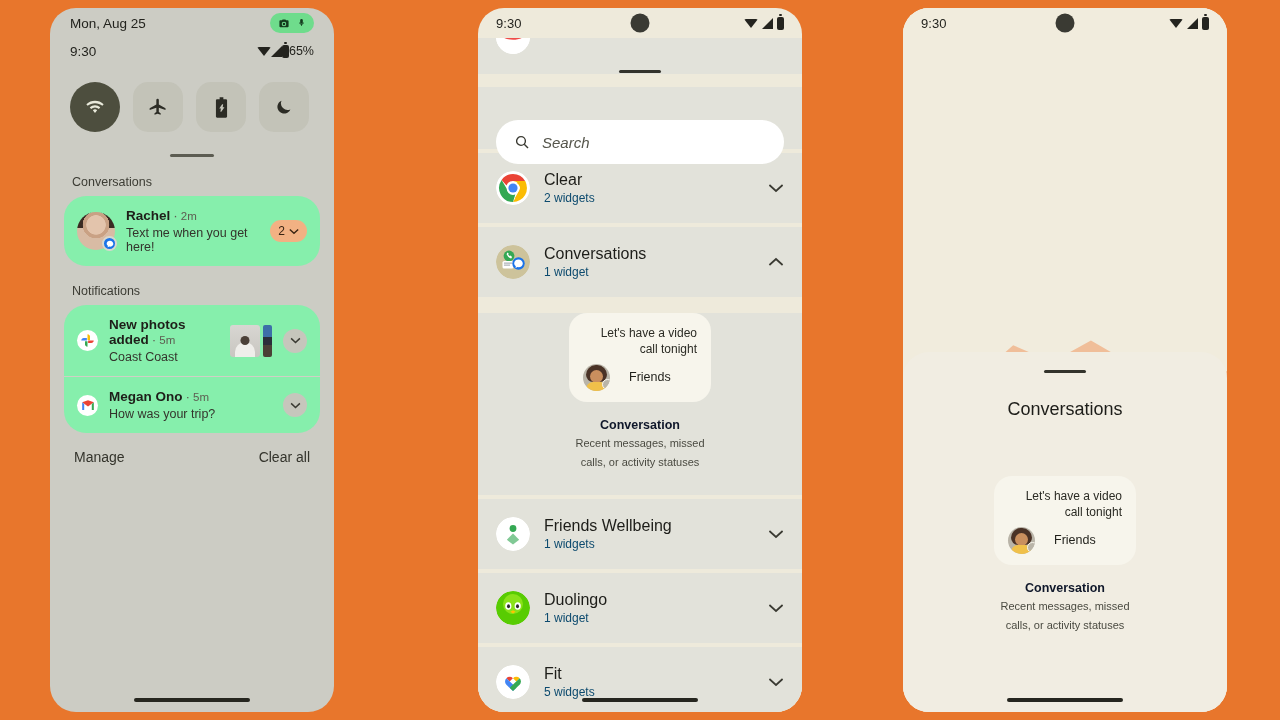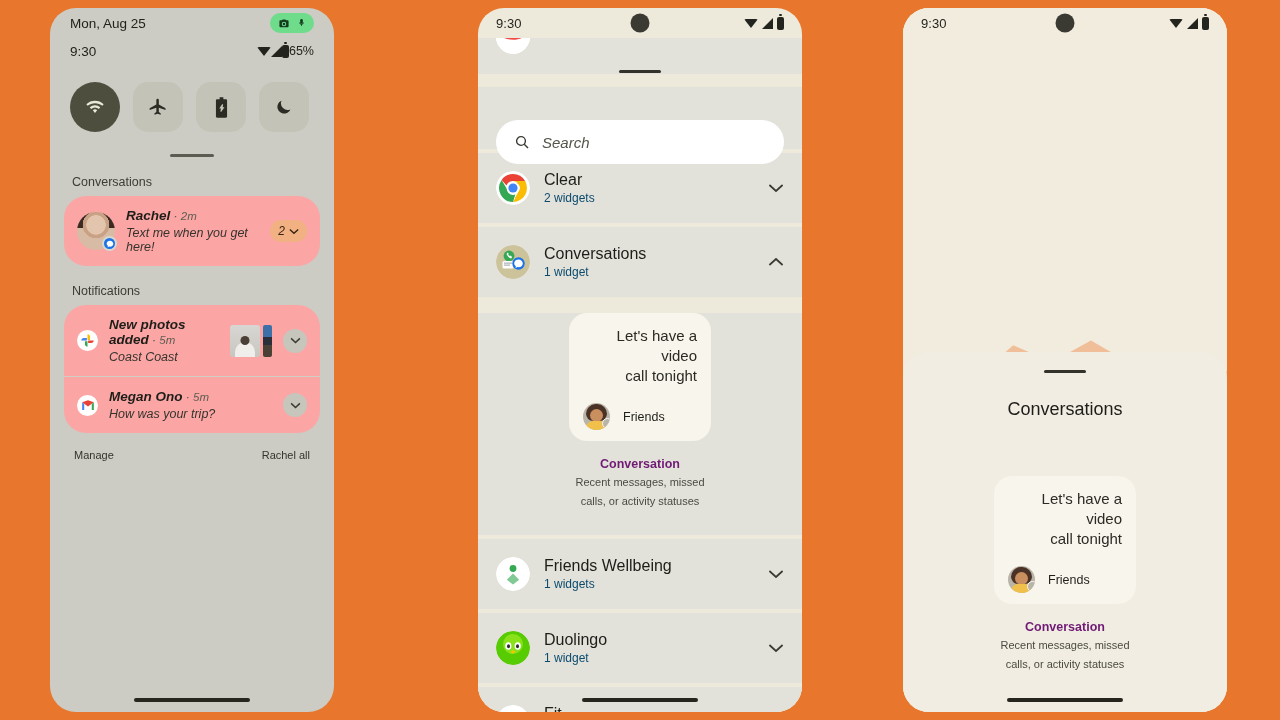--- a/index.html
+++ b/index.html
@@ -77,21 +77,21 @@
   .tile {
     width: 50px; height: 50px; border-radius: 15px;
     background: #C3C3B8; display:flex; align-items:center; justify-content:center;
     color:#2c2c25;
   }
   .tile.active { background:#4D4E3E; color:#E8E9DA; border-radius:50%; }
   .drag-pill { width: 44px; height: 3px; border-radius:2px; background:#5c5c52; margin: 22px auto 0; }
 
   .sec-label { font-size: 12.5px; color:#3c3c34; padding: 18px 8px 7px; }
 
-  .notif-card { background:#fca5a5; border-radius: 22px; overflow: hidden; font-style: italic; }
+  .notif-card { background:#86efac; border-radius: 22px; overflow: hidden; }
   .notif {
     display:flex; align-items:center; gap: 11px;
     padding: 12px 13px; position: relative;
   }
   .notif + .notif { border-top: 1px solid #CFCFC5; }
   .avatar-wrap { position: relative; width: 38px; height: 38px; flex: 0 0 38px; }
   .avatar {
     width:38px;height:38px;border-radius:50%;
     background: radial-gradient(circle at 50% 34%, #e3c4ac 0 30%, #c9a184 32% 42%, transparent 43%),
                 linear-gradient(#3a2a22 0 42%, #d8bba4 42% 100%);
@@ -119,21 +119,21 @@
   .thumbs { display:flex; gap:3px; align-items:center; }
   .thumb1 { width:30px;height:32px;border-radius:3px;
     background: linear-gradient(#d8d6d2,#c9c6c1); position:relative; overflow:hidden; }
   .thumb1::after{content:"";position:absolute;left:50%;top:36%;transform:translateX(-50%);
     width:9px;height:9px;border-radius:50%;background:#4b4038;}
   .thumb1::before{content:"";position:absolute;left:50%;bottom:0;transform:translateX(-50%);
     width:20px;height:15px;border-radius:10px 10px 0 0;background:#efeeea;}
   .thumb2 { width:9px;height:32px;border-radius:2px;
     background: linear-gradient(#3d6fa8 0 38%, #2b2f3a 38% 62%, #4a4036 62% 100%); }
 
-  .shade-footer { display:flex; padding: 16px 10px 0; font-size: 11px; color:#34342c;align-items:center; }
+  .shade-footer { display:flex; padding: 16px 10px 0; font-size: 14px; color:#34342c;align-items:center; }
   .shade-footer .right { margin-left:auto; }
 
   .home-indicator {
     position:absolute; bottom: 10px; left:50%; transform:translateX(-50%);
     width: 116px; height: 4px; border-radius: 3px; background:#26261f;
   }
 
   
   .picker { position:relative; height: 674px; background:#EEEADB; overflow:hidden; }
   .w-row {
@@ -153,33 +153,33 @@
     background:#fff; border-radius: 26px; height: 44px;
     display:flex; align-items:center; gap: 12px; padding: 0 18px; font-style: italic;
   }
   .search-ph { font-size: 15px; color:#55554b; }
 
   .w-expanded { background:#E2E2DA; padding: 0 18px 26px; margin-bottom:4px; }
   .preview-card {
     width: 142px; background:#F7F5EC; border-radius: 18px;
     margin: 16px auto 0; padding: 13px 14px 11px;
   }
-  .pv-msg { font-size: 15px; color:#2b2b24; text-align:right; line-height:1.32; }
-  .pv-bottom { display:flex; align-items:center; gap:13px; margin-top: 18px; }
+  .pv-msg { font-size: 12px; color:#2b2b24; text-align:right; line-height:1.32; }
+  .pv-bottom { display:flex; align-items:center; gap:19px; margin-top: 6px; }
   .pv-avatar {
     width: 27px;height:27px;border-radius:50%;position:relative;flex:0 0 27px;
     background:#b9b4a8; overflow:hidden;
   }
   .pv-avatar .hair{position:absolute;left:3px;top:1px;width:21px;height:17px;border-radius:11px 11px 8px 8px;background:#4a3226;}
   .pv-avatar .face{position:absolute;left:7px;top:6px;width:13px;height:13px;border-radius:50%;background:#c98f5e;}
   .pv-avatar .body{position:absolute;left:3px;bottom:0;width:21px;height:9px;border-radius:7px 7px 0 0;background:#f0c04a;}
   .pv-badge{position:absolute;right:-3px;bottom:1px;width:11px;height:11px;border-radius:50%;
     background:#b9b4a8;border:1.5px solid #F7F5EC;}
   .pv-friends { font-size: 12.5px; color:#1f1f1a; }
-  .pv-title { text-align:center; font-size: 12.5px; font-weight:bold; color:#701a75; margin-top: 16px; }
+  .pv-title { text-align:center; font-size: 12.5px; font-weight:bold; color:#0f172a; margin-top: 16px; }
   .pv-desc  { text-align:center; font-size: 11px; color:#4a4a41; line-height:1.35; margin-top:4px; }
 
   
   .wall { position:absolute; inset:0; background:#F1ECDD; }
   .wall .sky { position:absolute; left:0;right:0;top:0;height:342px;background:#F1ECDD; }
   .wall .ridge1 {
     position:absolute; left:0;right:0;top:318px;height:120px;
     background:#F0BE99;
     clip-path: polygon(0% 52%, 14% 30%, 24% 40%, 34% 16%, 46% 30%, 58% 12%, 72% 34%, 86% 22%, 100% 38%, 100% 100%, 0% 100%);
   }
@@ -356,21 +356,21 @@
               <svg width="11" height="7" viewBox="0 0 12 8" fill="none" stroke="#3a3a32" stroke-width="1.7">
                   <path d="M1 1.6L6 6.2l5-4.6"></path>
                 </svg>
             </span>
           </div>
         </div>
       </div>
 
       <div class="shade-footer">
         <span>Manage</span>
-        <span class="right">Rachel all</span>
+        <span class="right">Clear all</span>
       </div>
     </div>
     <div class="home-indicator"></div>
   </div>
 
   <div class="phone" id="phone-2">
     <div class="statusbar">
       <span class="sb-time">9:30</span>
       <span class="camera-dot"></span>
       <span class="sb-spacer"></span>

